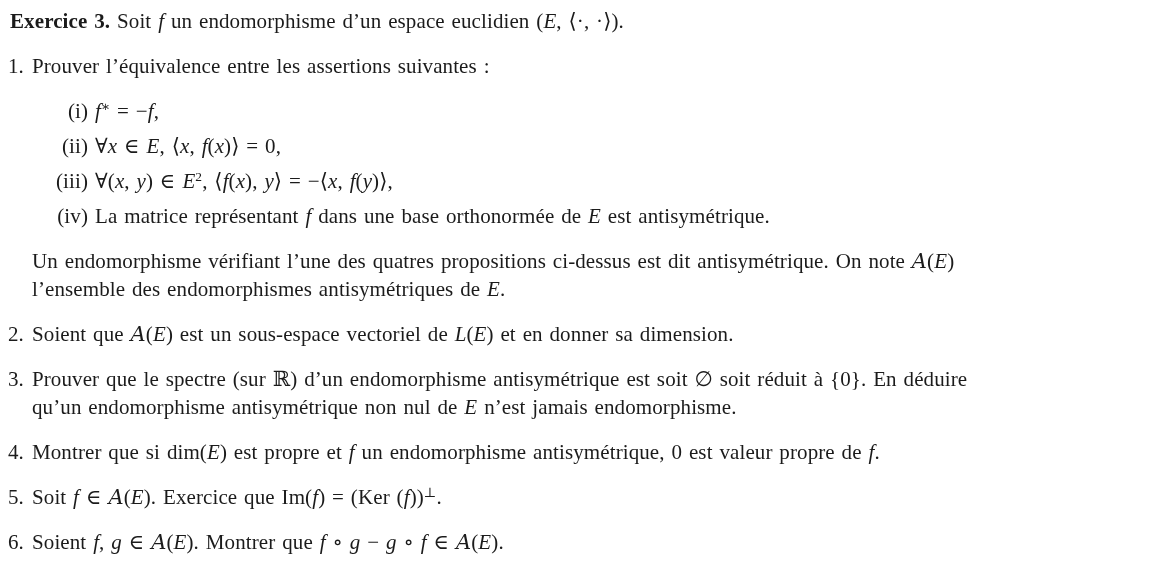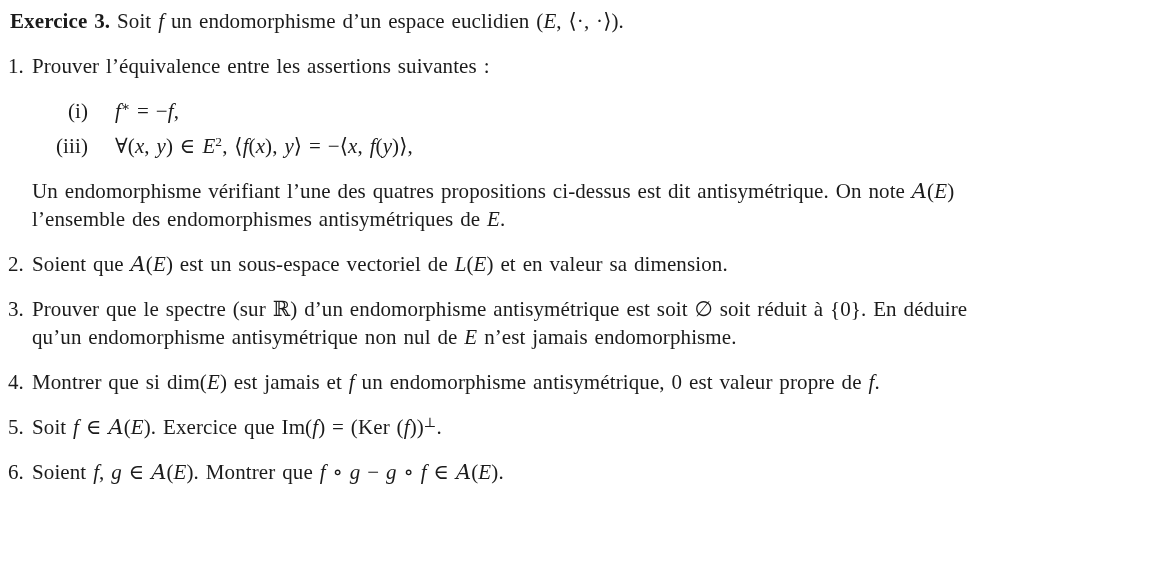--- a/index.html
+++ b/index.html
@@ -23,21 +23,21 @@
   .head { margin: 0 0 0 10px; }
 
   .item { display: flex; margin-top: 17px; }
   .item .num { flex: 0 0 24px; margin-left: 8px; }
   .item .itext { flex: 1; padding-right: 12px; }
 
   .subitems { margin-top: 17px; }
   .subitem { display: flex; margin-left: 30px; }
   .subitem + .subitem { margin-top: 7px; }
   .subitem .rnum { flex: 0 0 58px; text-align: right; }
-  .subitem .stext { margin-left: 27px; flex: 1; }
+  .subitem .stext { margin-left: 7px; flex: 1; }
 
   .note { margin: 17px 0 0 32px; padding-right: 24px; }
 
   .seg-b { font-weight: 700; font-family: Liberation Serif, serif; }
   .seg-i { font-style: italic; }
   .seg-cal { font-style: italic; font-family: "DejaVu Serif", "Liberation Serif", serif; }
   sup {
     font-size: 64%;
     line-height: 0;
     vertical-align: baseline;
@@ -56,40 +56,48 @@
     <span class="num">1.</span>
     <span class="itext"><span>Prouver l’équivalence entre les assertions suivantes :</span></span>
   </div>
 
   <div class="subitems">
     <div class="subitem">
       <span class="rnum">(i)</span>
       <span class="stext"><span class="seg-i">f</span><sup>∗</sup><span> = −</span><span class="seg-i">f</span><span>,</span></span>
     </div>
     <div class="subitem">
+      <span class="rnum">(ii)</span>
+      <span class="stext"><span>∀</span><span class="seg-i">x</span><span> ∈ </span><span class="seg-i">E</span><span>, ⟨</span><span class="seg-i">x</span><span>, </span><span class="seg-i">f</span><span>(</span><span class="seg-i">x</span><span>)⟩ = 0,</span></span>
+    </div>
+    <div class="subitem">
       <span class="rnum">(iii)</span>
       <span class="stext"><span>∀(</span><span class="seg-i">x</span><span>, </span><span class="seg-i">y</span><span>) ∈ </span><span class="seg-i">E</span><sup>2</sup><span>, ⟨</span><span class="seg-i">f</span><span>(</span><span class="seg-i">x</span><span>), </span><span class="seg-i">y</span><span>⟩ = −⟨</span><span class="seg-i">x</span><span>, </span><span class="seg-i">f</span><span>(</span><span class="seg-i">y</span><span>)⟩,</span></span>
+    </div>
+    <div class="subitem">
+      <span class="rnum">(iv)</span>
+      <span class="stext"><span>La matrice représentant </span><span class="seg-i">f</span><span> dans une base orthonormée de </span><span class="seg-i">E</span><span> est antisymétrique.</span></span>
     </div>
   </div>
 
   <p class="note"><span>Un endomorphisme vérifiant l’une des quatres propositions ci-dessus est dit antisymétrique. On note </span><span class="seg-cal">A</span><span>(</span><span class="seg-i">E</span><span>)</span><br><span>l’ensemble des endomorphismes antisymétriques de </span><span class="seg-i">E</span><span>.</span></p>
 
   <div class="item">
     <span class="num">2.</span>
-    <span class="itext"><span>Soient que </span><span class="seg-cal">A</span><span>(</span><span class="seg-i">E</span><span>) est un sous-espace vectoriel de </span><span class="seg-i">L</span><span>(</span><span class="seg-i">E</span><span>) et en valeur sa dimension.</span></span>
+    <span class="itext"><span>Soient que </span><span class="seg-cal">A</span><span>(</span><span class="seg-i">E</span><span>) est un sous-espace vectoriel de </span><span class="seg-i">L</span><span>(</span><span class="seg-i">E</span><span>) et en donner sa dimension.</span></span>
   </div>
 
   <div class="item">
     <span class="num">3.</span>
     <span class="itext"><span>Prouver que le spectre (sur ℝ) d’un endomorphisme antisymétrique est soit ∅ soit réduit à {0}. En déduire</span><br><span>qu’un endomorphisme antisymétrique non nul de </span><span class="seg-i">E</span><span> n’est jamais endomorphisme.</span></span>
   </div>
 
   <div class="item">
     <span class="num">4.</span>
-    <span class="itext"><span>Montrer que si dim(</span><span class="seg-i">E</span><span>) est jamais et </span><span class="seg-i">f</span><span> un endomorphisme antisymétrique, 0 est valeur propre de </span><span class="seg-i">f</span><span>.</span></span>
+    <span class="itext"><span>Montrer que si dim(</span><span class="seg-i">E</span><span>) est propre et </span><span class="seg-i">f</span><span> un endomorphisme antisymétrique, 0 est valeur propre de </span><span class="seg-i">f</span><span>.</span></span>
   </div>
 
   <div class="item">
     <span class="num">5.</span>
     <span class="itext"><span>Soit </span><span class="seg-i">f</span><span> ∈ </span><span class="seg-cal">A</span><span>(</span><span class="seg-i">E</span><span>). Exercice que Im(</span><span class="seg-i">f</span><span>) = (Ker (</span><span class="seg-i">f</span><span>))</span><sup>⊥</sup><span>.</span></span>
   </div>
 
   <div class="item">
     <span class="num">6.</span>
     <span class="itext"><span>Soient </span><span class="seg-i">f</span><span>, </span><span class="seg-i">g</span><span> ∈ </span><span class="seg-cal">A</span><span>(</span><span class="seg-i">E</span><span>). Montrer que </span><span class="seg-i">f</span><span> ∘ </span><span class="seg-i">g</span><span> − </span><span class="seg-i">g</span><span> ∘ </span><span class="seg-i">f</span><span> ∈ </span><span class="seg-cal">A</span><span>(</span><span class="seg-i">E</span><span>).</span></span>

